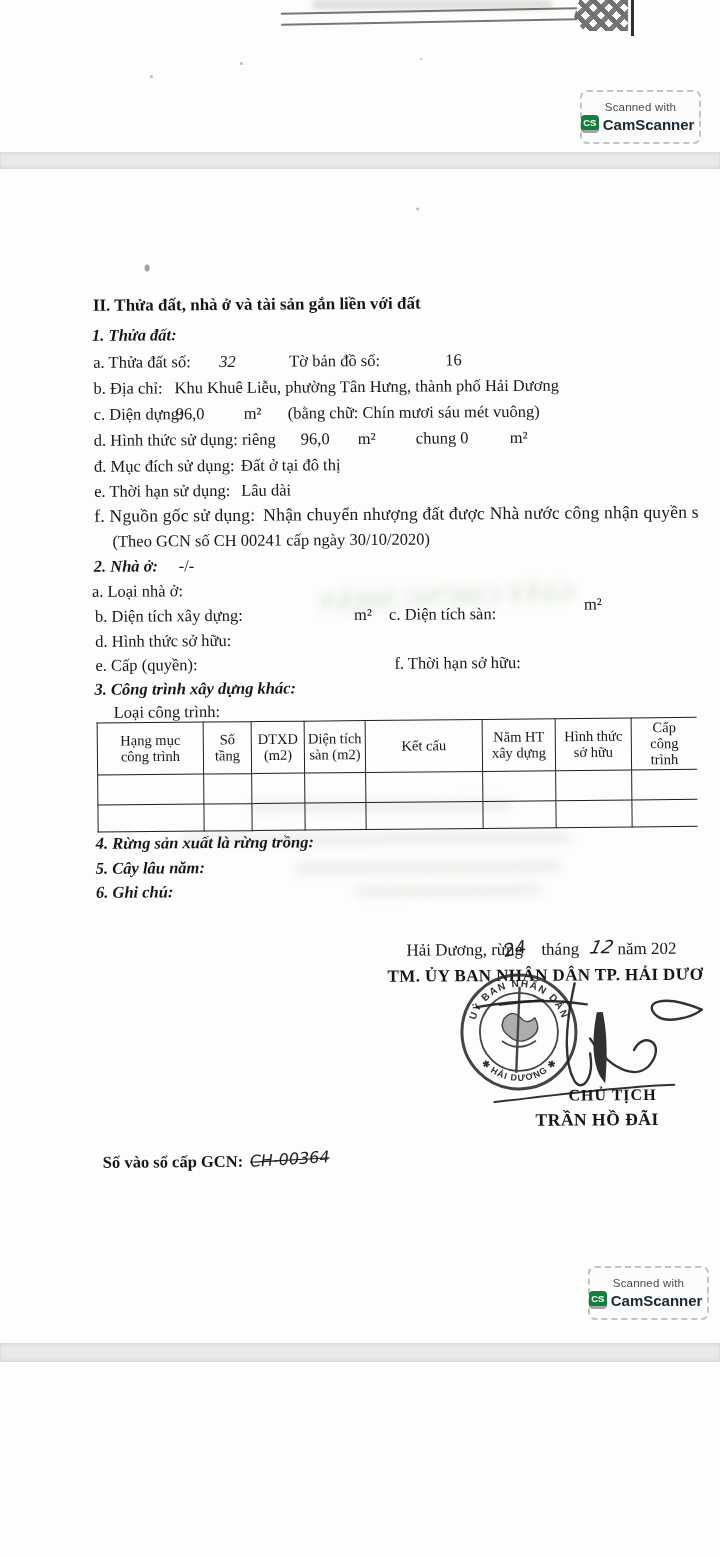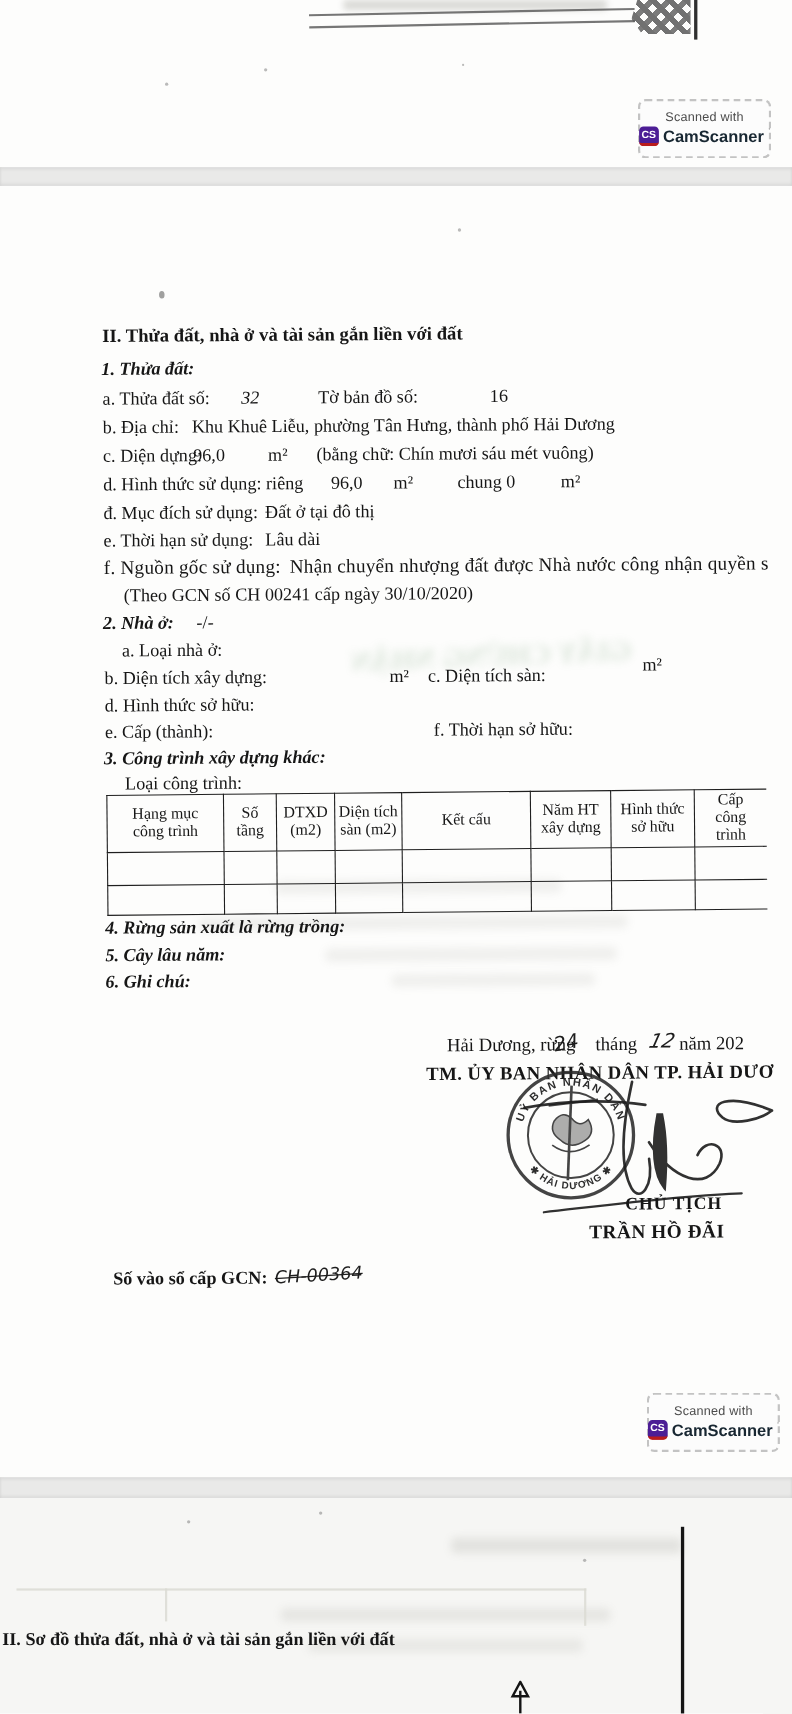--- a/index.html
+++ b/index.html
@@ -8,23 +8,23 @@
   .abs{position:absolute;white-space:nowrap;}
   
   .band{position:absolute;left:0;width:720px;background:#e9e9e8;
         box-shadow:inset 0 2px 3px rgba(0,0,0,.06), inset 0 -2px 3px rgba(0,0,0,.06);}
   
   .cs-badge{position:absolute;width:117px;height:50px;background:#fcfcfc;border:2px dashed #c3c3c3;
             border-radius:7px;display:flex;flex-direction:column;align-items:center;justify-content:center;
             font-family:"Liberation Sans","DejaVu Sans",sans-serif;gap:2px;}
   .cs-small{font-size:11.5px;color:#4c4c4c;letter-spacing:.2px;}
   .cs-row{display:flex;align-items:center;gap:4px;}
-  .cs-logo{width:18px;height:18px;background:#4c1d95;border-radius:4px;color:#fff;font-size:9.5px;
+  .cs-logo{width:18px;height:18px;background:#15803d;border-radius:4px;color:#fff;font-size:9.5px;
            font-weight:bold;display:flex;align-items:center;justify-content:center;
-           border-bottom:3px solid #b91c1c;box-sizing:border-box;}
+           border-bottom:3px solid #a3a3a3;box-sizing:border-box;}
   .cs-word{font-size:15px;font-weight:bold;color:#182732;}
   .cs-tm{font-size:8px;color:#8a8a8a;align-self:flex-start;}
   
   .frame-lines{position:absolute;left:281px;top:10px;width:296px;height:9px;
                border-top:2px solid #4a4a4a;border-bottom:2px solid #4a4a4a;transform:rotate(-1.1deg);opacity:.75;}
   .ornament{position:absolute;left:574px;top:0px;width:54px;height:31px;opacity:.8;
             background:
              repeating-linear-gradient(45deg,#4e4e4e 0 5px,transparent 5px 11px),
              repeating-linear-gradient(-45deg,#5b5b5b 0 5px,transparent 5px 11px);
             clip-path:polygon(18% 100%,0 55%,10% 0,100% 0,100% 100%);}
@@ -134,33 +134,33 @@
       <span class="abs" style="left:265px;">Nhận chuyển nhượng đất được Nhà nước công nhận quyền s</span>
     </div>
 
     <div class="ln" style="left:114px;top:363px;">(Theo GCN số CH 00241 cấp ngày 30/10/2020)</div>
 
     <div class="ln" style="top:388px;">
       <span class="abs bi" style="left:95px;">2. Nhà ở:</span>
       <span class="abs" style="left:180px;">-/-</span>
     </div>
 
-    <div class="ln" style="left:112px;top:413px;">a. Loại nhà ở:</div>
+    <div class="ln" style="left:93px;top:413px;">a. Loại nhà ở:</div>
 
     <div class="ln" style="top:438px;">
       <span class="abs" style="left:96px;">b. Diện tích xây dựng:</span>
       <span class="abs" style="left:355px;">m²</span>
       <span class="abs" style="left:390px;">c. Diện tích sàn:</span>
       <span class="abs" style="left:585px;top:-9px;">m²</span>
     </div>
 
     <div class="ln" style="left:96px;top:463px;">d. Hình thức sở hữu:</div>
 
     <div class="ln" style="top:487px;">
-      <span class="abs" style="left:96px;">e. Cấp (thành):</span>
+      <span class="abs" style="left:96px;">e. Cấp (quyền):</span>
       <span class="abs" style="left:395px;">f. Thời hạn sở hữu:</span>
     </div>
 
     <div class="ln bi" style="left:95px;top:511px;">3. Công trình xây dựng khác:</div>
     <div class="ln" style="left:114px;top:534px;">Loại công trình:</div>
 
     <table class="ctab" style="top:552px;">
       <tbody>
           <tr style="height:48px;">
         <th style="width:103px;">
@@ -278,36 +278,14 @@
     <div class="cs-small">Scanned with</div>
     <div class="cs-row">
       <div class="cs-logo">CS</div>
       <div class="cs-word">CamScanner</div>
       <div class="cs-tm">’</div>
     </div>
   </div>
 
   <div class="band" style="top:1343px;height:19px;"></div>
 
-  <div class="page3">
-    <div class="bleed-bar" style="left:410px;top:36px;width:210px;height:14px;opacity:.18;"></div>
-    <div class="bleed-bar" style="left:255px;top:100px;width:300px;height:12px;opacity:.15;"></div>
-    <div class="bleed-bar" style="left:280px;top:128px;width:250px;height:12px;opacity:.13;"></div>
-    <div class="faint-line" style="left:15px;top:82px;width:518px;height:1.5px;"></div>
-    <div class="faint-line" style="left:150px;top:82px;width:1.5px;height:30px;"></div>
-    <div class="faint-line" style="left:531px;top:82px;width:1.5px;height:34px;"></div>
-    <div class="edge-line" style="left:619px;top:26px;width:2.5px;height:170px;background:#141414;"></div>
-
-    <div class="abs b" style="left:2px;top:118px;font-size:16.5px;">II. Sơ đồ thửa đất, nhà ở và tài sản gắn liền với đất</div>
-
-    <svg class="abs" style="left:452px;top:166px;" width="42" height="30" viewBox="0 0 42 30">
-      <g stroke="#141414" stroke-width="2.2" fill="none">
-        <line x1="21" y1="30" x2="21" y2="9"></line>
-        <path d="M14,14 L21,1 L28,14 Z"></path>
-      </g>
-    </svg>
-
-    <div class="speck" style="left:170px;top:20px;"></div>
-    <div class="speck" style="left:290px;top:12px;"></div>
-    <div class="speck" style="left:530px;top:55px;"></div>
-  </div>
 
 </div>
 
 </body></html>

